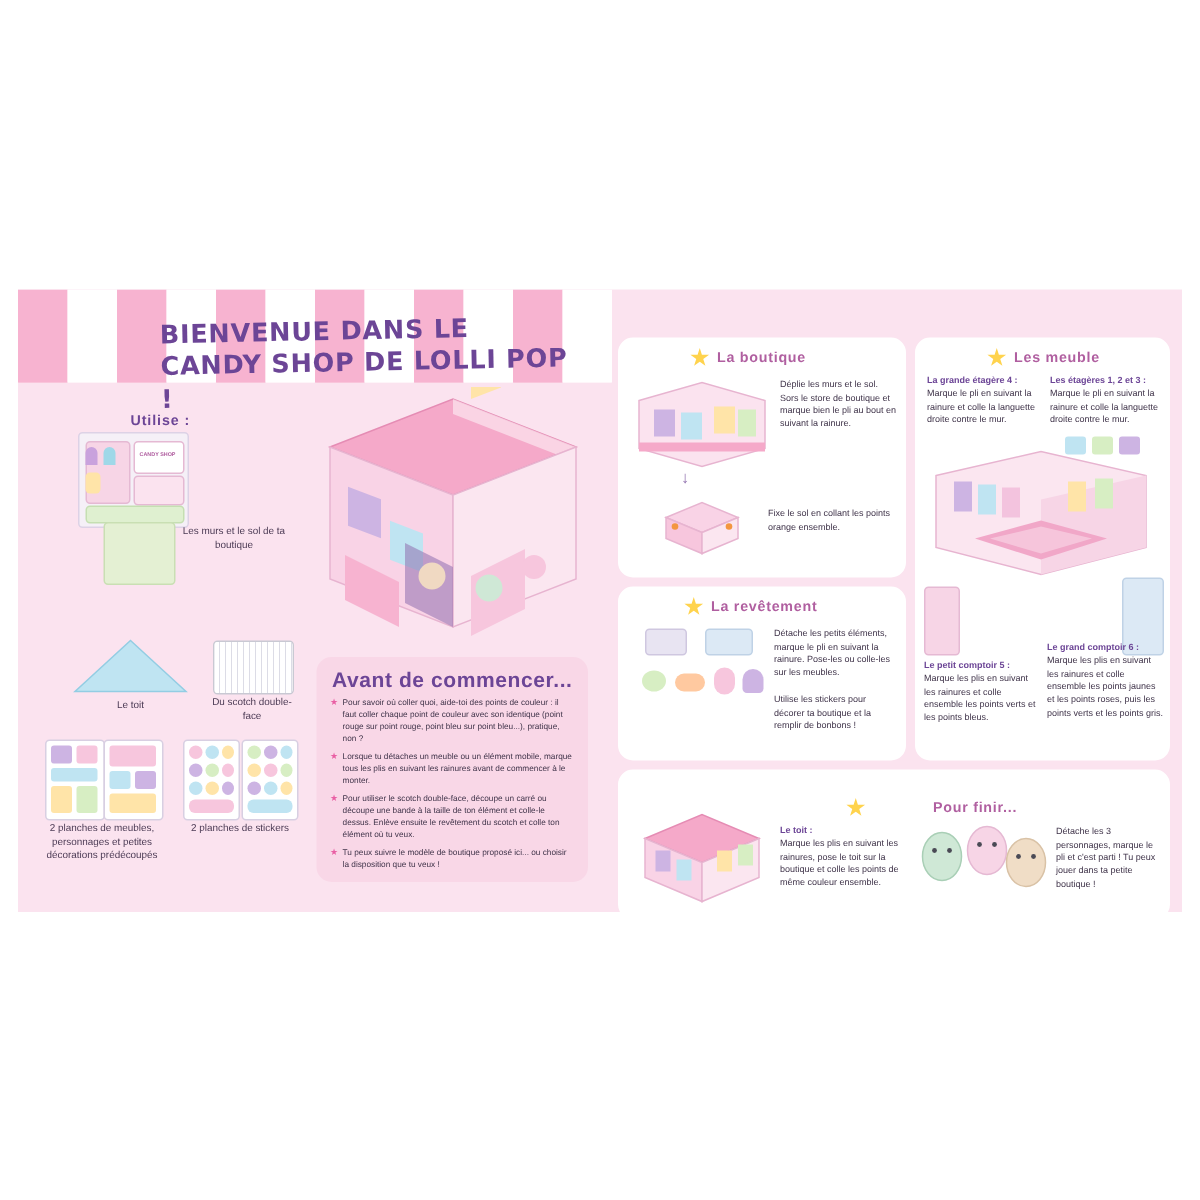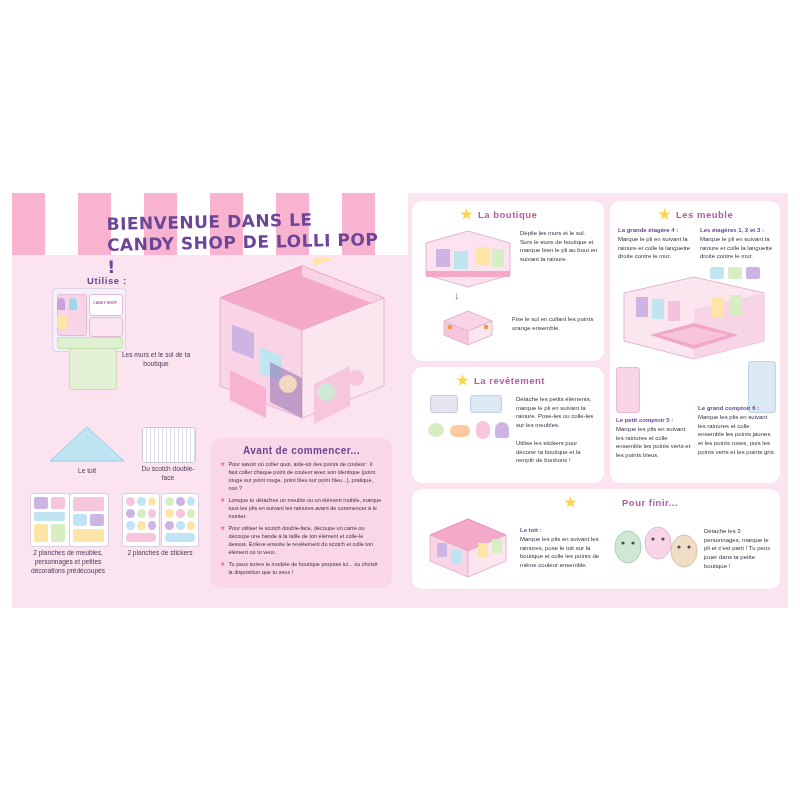--- a/index.html
+++ b/index.html
@@ -48,20 +48,21 @@
     bottom: -7px;
     width: 33px;
     height: 16px;
     border-radius: 0 0 50% 50%;
   }
   
   .panel {
     position: absolute;
     background: #ffffff;
     border-radius: 10px;
+    margin-top: 24px;
   }
   .panel-title {
     display: flex;
     align-items: center;
     gap: 5px;
     font-weight: bold;
     font-size: 9px;
     color: #6f4b8e;
     letter-spacing: .4px;
   }
@@ -111,21 +112,21 @@
     top: 245px;
     width: 181px;
     height: 150px;
     background: #f9d7e7;
     border-radius: 10px;
     padding: 7px 9px;
     box-sizing: border-box;
   }
   .avant h3 {
     margin: 0 0 5px 0;
-    font-size: 10px;
+    font-size: 14px;
     color: #6c4596;
     text-align: center;
     letter-spacing: .4px;
   }
   .bullet {
     display: flex;
     gap: 3px;
     margin-bottom: 4px;
     font-size: 5.5px;
     line-height: 1.45;
@@ -365,21 +366,21 @@
       <div class="ill" style="left:138px;top:160px;width:26px;height:50px;background:#dce9f5;border:1px solid #bfd2e6;"></div>
 
       <div class="lbl-b" style="position:absolute;left:6px;top:216px;width:76px;">Le petit comptoir 5 :</div>
       <div class="body-txt" style="position:absolute;left:6px;top:224px;width:76px;">Marque les plis en suivant les rainures et colle ensemble les points verts et les points bleus.</div>
 
       <div class="lbl-b" style="position:absolute;left:88px;top:204px;width:78px;">Le grand comptoir 6 :</div>
       <div class="body-txt" style="position:absolute;left:88px;top:212px;width:78px;">Marque les plis en suivant les rainures et colle ensemble les points jaunes et les points roses, puis les points verts et les points gris.</div>
     </div>
 
     <div class="panel" style="left:400px;top:296px;width:368px;height:100px;">
-      <div class="panel-title" style="position:absolute;left:152px;top:7px;gap:45px;">
+      <div class="panel-title" style="position:absolute;left:152px;top:19px;gap:45px;">
         <span class="star"></span>
         <span class="hdr-txt">Pour finir...</span>
       </div>
 
       <svg style="position:absolute;left:12px;top:24px;" width="88" height="70">
         <polygon points="6,22 44,6 82,22 44,38" fill="#f5a9c9" stroke="#e58cb4" stroke-width="1"></polygon>
         <polygon points="6,22 44,38 44,64 6,48" fill="#f9d3e6" stroke="#e7b4d0" stroke-width="1"></polygon>
         <polygon points="82,22 44,38 44,64 82,48" fill="#fbe6f0" stroke="#e7b4d0" stroke-width="1"></polygon>
         <rect x="13" y="30" width="10" height="14" fill="#cdb4e3"></rect>
         <rect x="27" y="36" width="10" height="14" fill="#bfe4f2"></rect>

